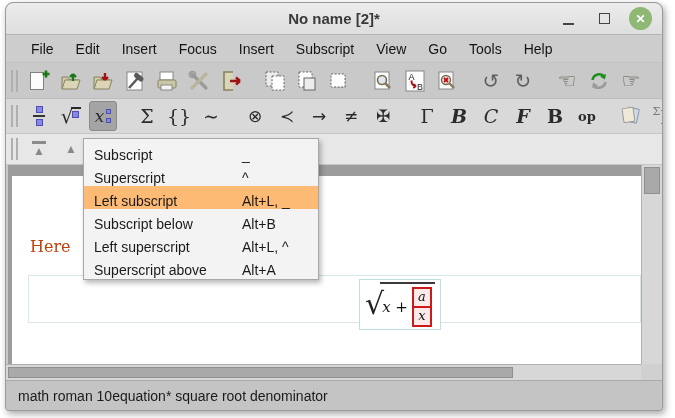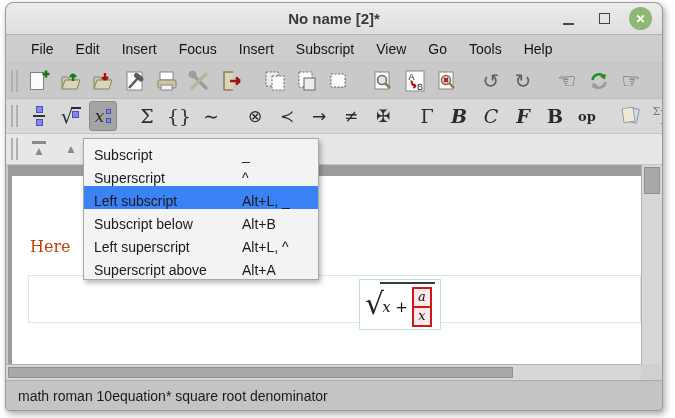--- a/index.html
+++ b/index.html
@@ -102,21 +102,21 @@
   .statusbar { height:30px; flex:none; background:#c4c4c4; border-top:1px solid #a9a9a9;
                display:flex; align-items:center; 
                padding:0 26px 0 12px; font-size:14px; color:#1b1b1b;
                border-radius:0 0 4px 4px; }
 
   
   .dropdown { position:absolute; left:77px; top:135px; width:236px; z-index:50;
               background:#f3f3f3; border:1px solid #a8a8a8;
               box-shadow:2px 3px 5px rgba(0,0,0,.28); padding:1px 0; }
   .dd-row { height:23px; display:flex; align-items:flex-end; padding-left:10px; font-size:14px; color:#1a1a1a; }
-  .dd-row.hl { background:#3b82f6; }
+  .dd-row.hl { background:#fdba74; }
   .dd-label { width:148px; flex:none; }
   .dd-short { color:#1a1a1a; }
 </style>
 </head>
 <body>
 
 <div class="window">
 
   <div class="titlebar">
     <span class="title">No name [2]*</span>

